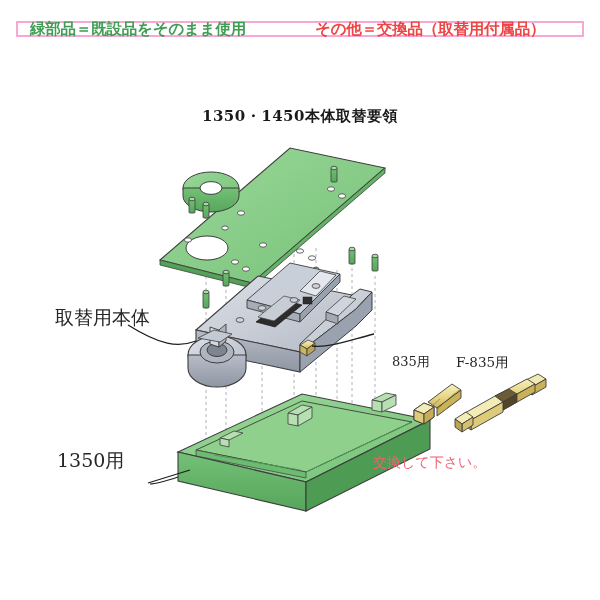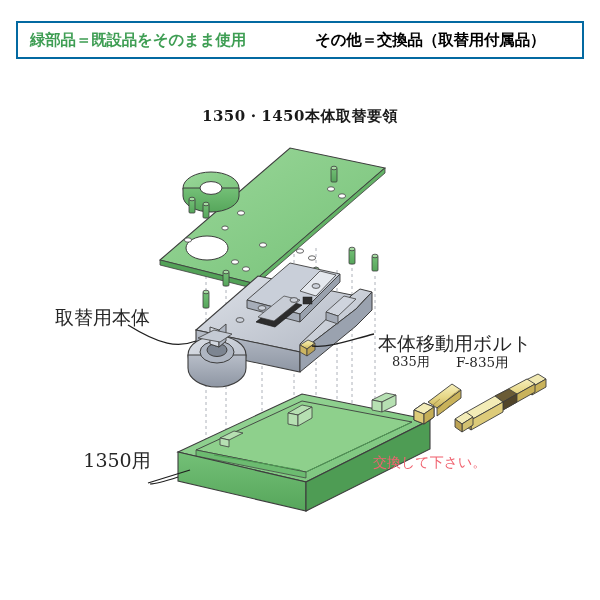--- a/index.html
+++ b/index.html
@@ -16,23 +16,23 @@
     height: 600px;
     background: #ffffff;
     overflow: hidden;
   }
   
   #legend-box {
     position: absolute;
     left: 16px;
     top: 21px;
     width: 568px;
-    height: 38px;
+    height: 16px;
     box-sizing: border-box;
-    border: 2px solid #0369a1;
+    border: 2px solid #f9a8d4;
     background: #ffffff;
     display: flex;
     align-items: center;
   }
   #legend-green {
     position: absolute;
     left: 12px;
     top: 50%;
     transform: translateY(-50%);
     color: #3f9e54;
@@ -40,21 +40,21 @@
     font-size: 15.5px;
     font-weight: bold;
     letter-spacing: -0.2px;
     white-space: nowrap;
   }
   #legend-other {
     position: absolute;
     left: 297px;
     top: 50%;
     transform: translateY(-50%);
-    color: #000000;
+    color: #ef4444;
     font-family: "DejaVu Sans", sans-serif;
     font-size: 15.5px;
     font-weight: bold;
     letter-spacing: -0.2px;
     white-space: nowrap;
   }
   
   #diagram-title {
     position: absolute;
     left: 0;
@@ -73,21 +73,20 @@
     color: #262626;
     font-family: "DejaVu Serif", serif;
     font-size: 19px;
     white-space: nowrap;
     line-height: 1.5;
   }
   #label-replacement-body { left: 55px; top: 303px; }
   #label-cement-case {
     left: 57px;
     top: 446px;
-    text-align: center;
     width: 120px;
   }
   #label-moving-bolt { left: 378px; top: 329px; }
   #label-bolt-835 { left: 392px; top: 352px; font-size: 13px; }
   #label-bolt-f835 { left: 456px; top: 352px; font-size: 13.5px; }
   #note-red {
     position: absolute;
     left: 373px;
     top: 450px;
     color: #f0626f;
@@ -349,21 +348,20 @@
 
     <path d="M178 477 C166 481, 156 484, 150 484" stroke="#1f1f1f" stroke-width="1.1" fill="none"></path>
   </svg>
 
   <div class="lbl" id="label-replacement-body">取替用本体</div>
 
   <div class="lbl" id="label-cement-case">
     <div>1350用</div>
   </div>
 
-  <div class="lbl" id="label-moving-bolt">本体移動用ボルト</div>
   <div class="lbl" id="label-bolt-835">835用</div>
   <div class="lbl" id="label-bolt-f835">F-835用</div>
 
   <div id="note-red">
     <div>交換して下さい。</div>
   </div>
 
 </div>
 
 </body></html>

